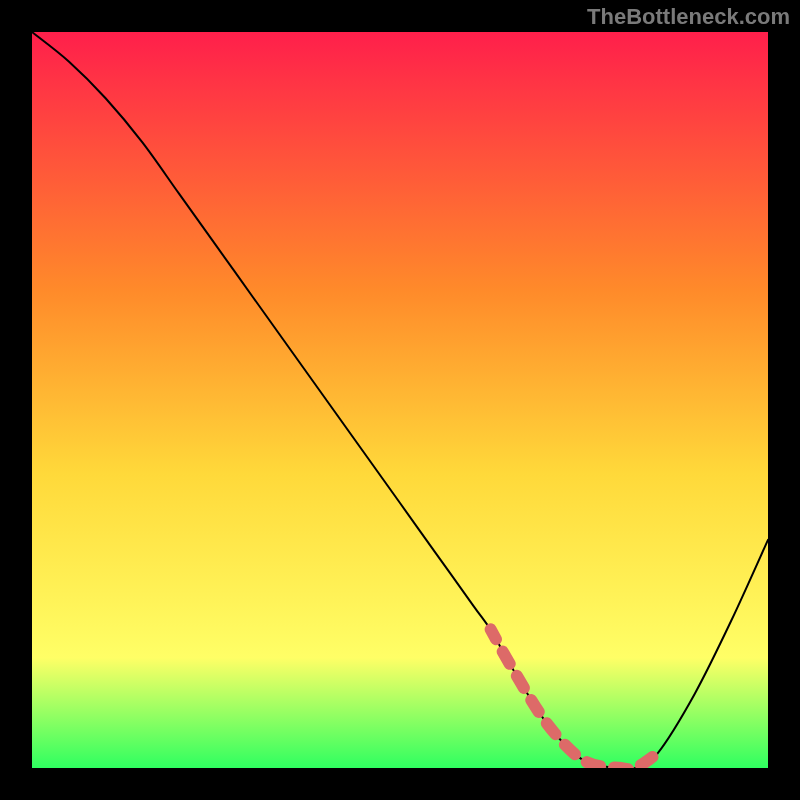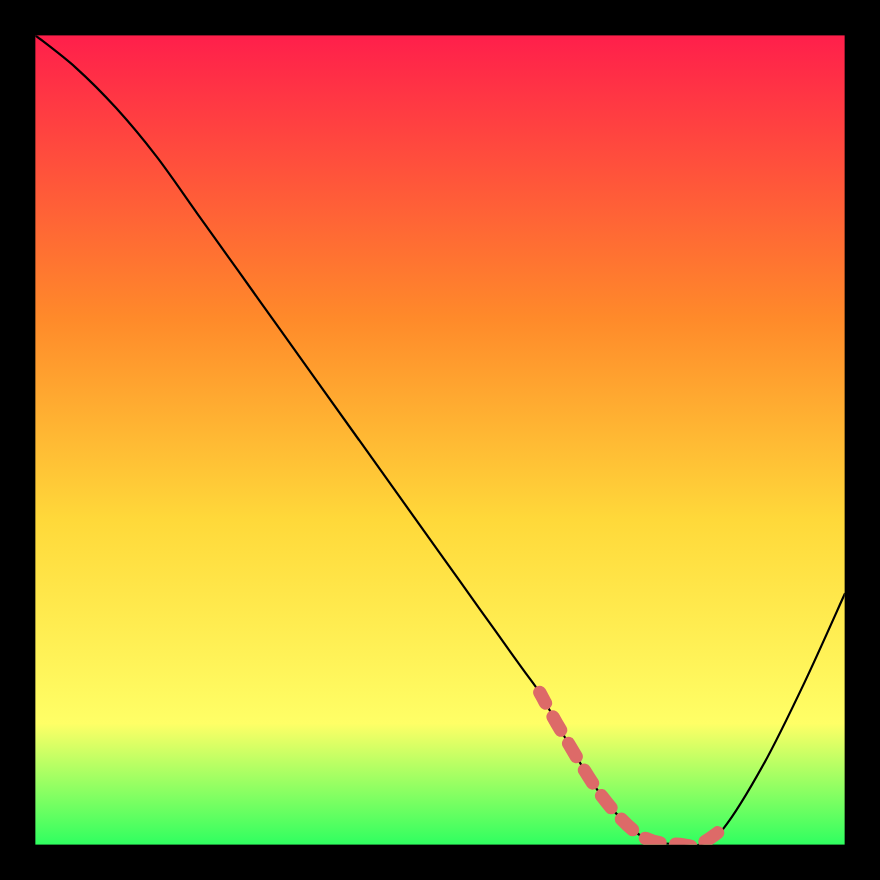--- a/index.html
+++ b/index.html
@@ -34,20 +34,21 @@
     height: 736px;
   }
   svg {
     display: block;
   }
 </style>
 </head>
 <body>
 <div class="outer">
 
+  <div class="watermark">TheBottleneck.com</div>
 
   <div class="plot">
     <svg id="chart-svg" width="736" height="736" viewBox="0 0 736 736">
         <defs>
           <linearGradient id="bg-grad" x1="0" y1="0" x2="0" y2="1">
             <stop offset="0%" stop-color="#ff1f4b"></stop>
             <stop offset="35%" stop-color="#ff8a2a"></stop>
             <stop offset="60%" stop-color="#ffd93a"></stop>
             <stop offset="85%" stop-color="#ffff66"></stop>
             <stop offset="100%" stop-color="#2fff60"></stop>

